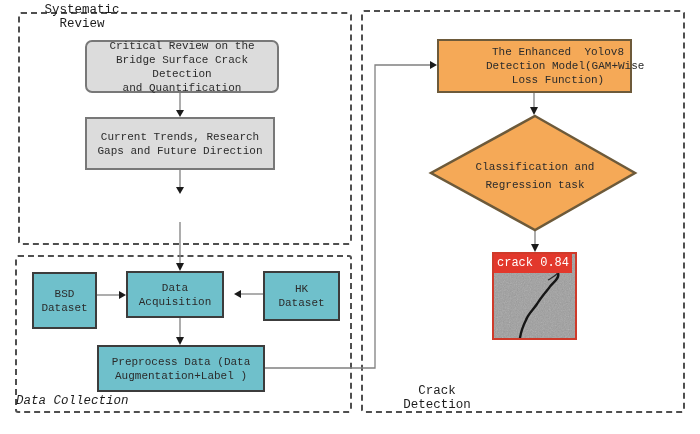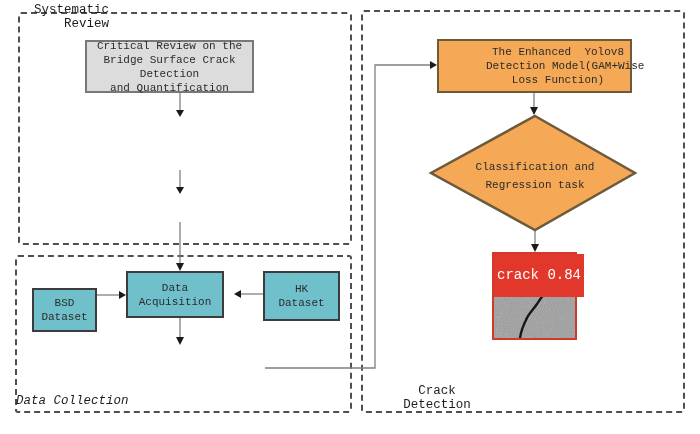--- a/index.html
+++ b/index.html
@@ -30,34 +30,34 @@
     position:absolute; z-index:4; font-size:11px; line-height:18px;
     text-align:center; white-space:pre; color:#2b2b2b;
   }
   #detection-image {
     position:absolute; left:492px; top:252px; width:85px; height:88px;
     box-sizing:border-box; border:2px solid #cf3a2a; background:#9e9e9e;
     z-index:3;
   }
   #detection-label {
     position:absolute; left:0; top:0; z-index:4; background:#e2382c;
-    color:#ffffff; font-size:14px; line-height:11px; padding:16px 3px;
+    color:#ffffff; font-size:12px; line-height:11px; padding:4px 3px;
     white-space:pre;
   }
 </style>
 </head>
 <body>
 
 <div id="canvas">
 
   <div class="region" style="left:18px; top:12px; width:334px; height:233px;"></div>
   <div class="region" style="left:15px; top:255px; width:337px; height:158px;"></div>
   <div class="region" style="left:361px; top:10px; width:324px; height:403px;"></div>
 
-  <div class="region-label" style="left:33px; top:3px; width:76px;text-align:right;">Systematic
+  <div class="region-label" style="left:44px; top:3px; width:76px;">Systematic
 Review</div>
   <div class="region-label" style="left:16px; top:394px; text-align:left;font-style:italic;">Data Collection</div>
   <div class="region-label" style="left:383px; top:384px; width:76px;margin-left:16px;">Crack
 Detection</div>
 
   <svg id="connector-layer" width="700" height="434" viewBox="0 0 700 434">
     <g stroke="#808080" stroke-width="1.3" fill="none">
       <path d="M180,93 L180,111"></path>
       <path d="M180,170 L180,188"></path>
       <path d="M180,222 L180,264"></path>
@@ -75,38 +75,46 @@
       <polygon points="119,291 119,299 126,295"></polygon>
       <polygon points="241,290 241,298 234,294"></polygon>
       <polygon points="176,337 184,337 180,345"></polygon>
       <polygon points="430,61 430,69 437,65"></polygon>
       <polygon points="530,107 538,107 534,115"></polygon>
       <polygon points="531,244 539,244 535,252"></polygon>
     </g>
     <polygon points="535,116 635,173 535,230 431,173" fill="#f5a957" stroke="#6d5a3a" stroke-width="2.5"></polygon>
   </svg>
 
-  <div class="node gray" style="left:85px; top:40px; width:169px; height:53px;">
+  <div class="node gray" style="left:85px; top:40px; width:194px; height:53px;border-radius:7px;">
     <span>Critical Review on the
 Bridge Surface Crack
 Detection
 and Quantification</span>
   </div>
+  <div class="node gray" style="left:85px; top:117px; width:190px; height:53px;">
+    <span>Current Trends, Research
+Gaps and Future Direction</span>
+  </div>
 
-  <div class="node teal" style="left:32px; top:272px; width:65px; height:44px;margin-top:16px;">
+  <div class="node teal" style="left:32px; top:272px; width:65px; height:57px;">
     <span>BSD
 Dataset</span>
   </div>
   <div class="node teal" style="left:126px; top:271px; width:98px; height:47px;">
     <span>Data
 Acquisition</span>
   </div>
   <div class="node teal" style="left:263px; top:271px; width:77px; height:50px;">
     <span>HK
 Dataset</span>
+  </div>
+  <div class="node teal" style="left:97px; top:345px; width:168px; height:47px;">
+    <span>Preprocess Data (Data
+Augmentation+Label )</span>
   </div>
 
   <div class="node orange" style="left:437px; top:39px; width:195px; height:54px;padding-left:47px;">
     <span>The Enhanced  Yolov8
 Detection Model(GAM+Wise
 Loss Function)</span>
   </div>
   <div class="diamond-label" style="left:433px; top:158px; width:204px;">Classification and
 Regression task</div>
 

